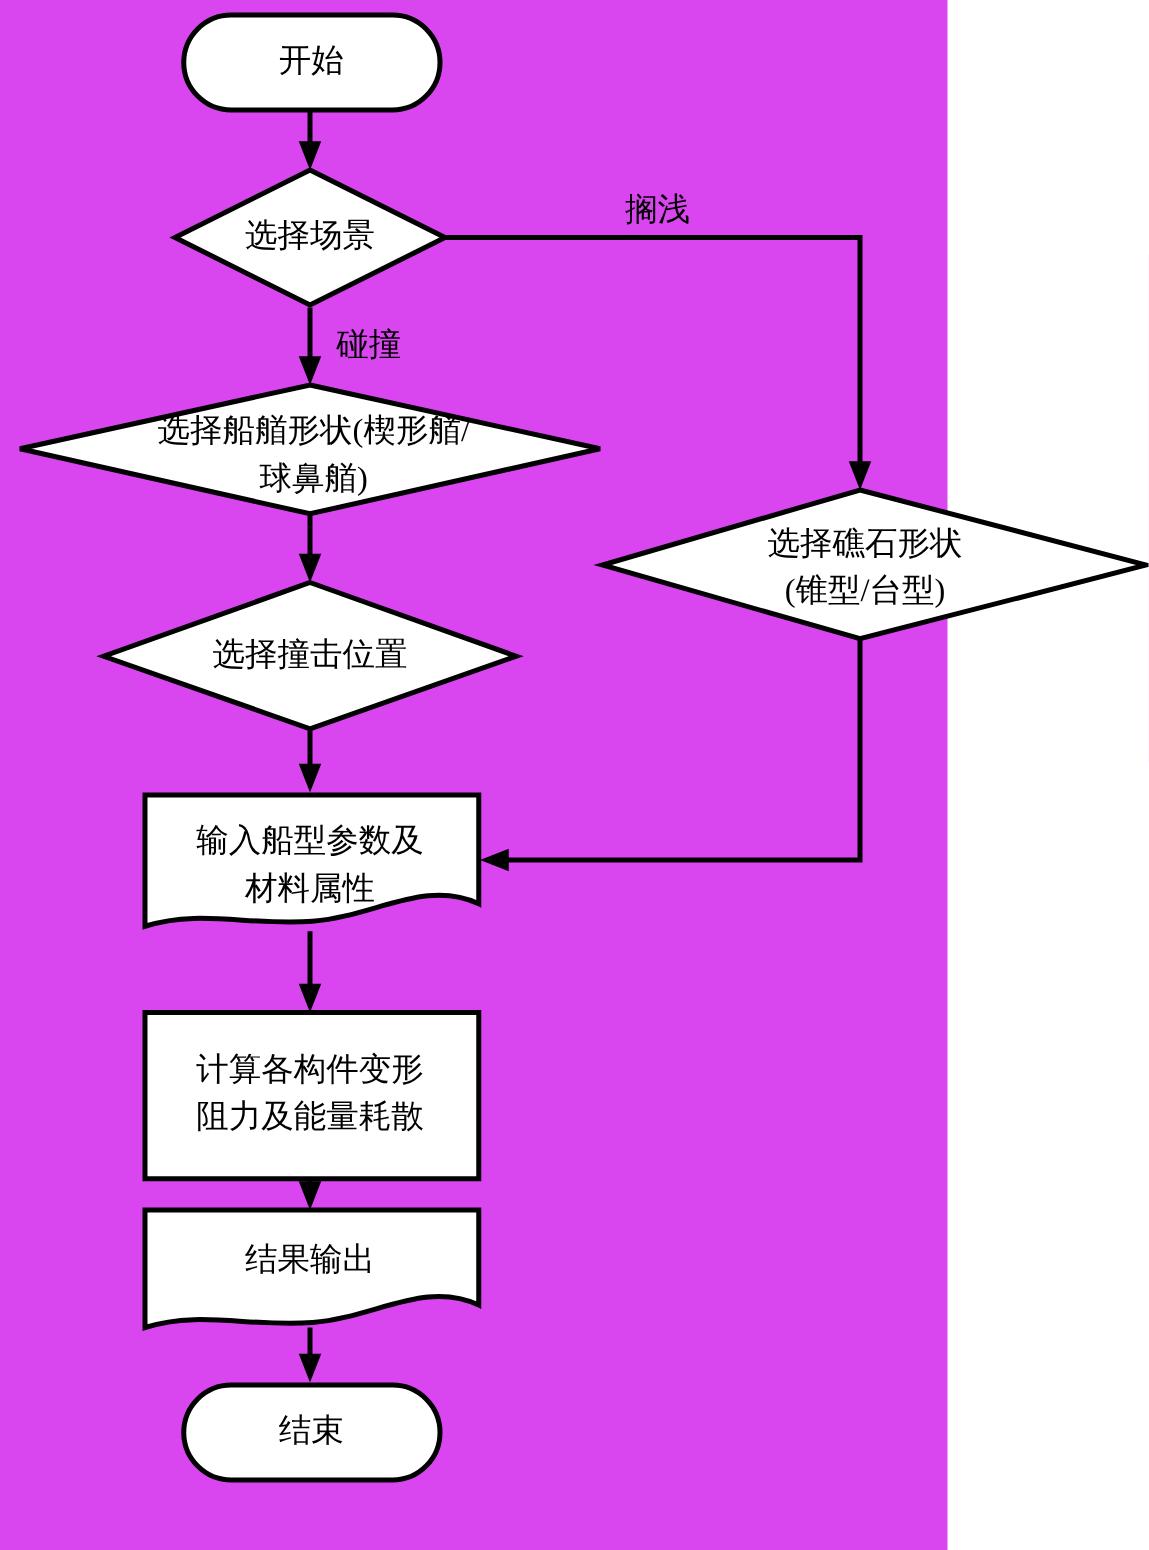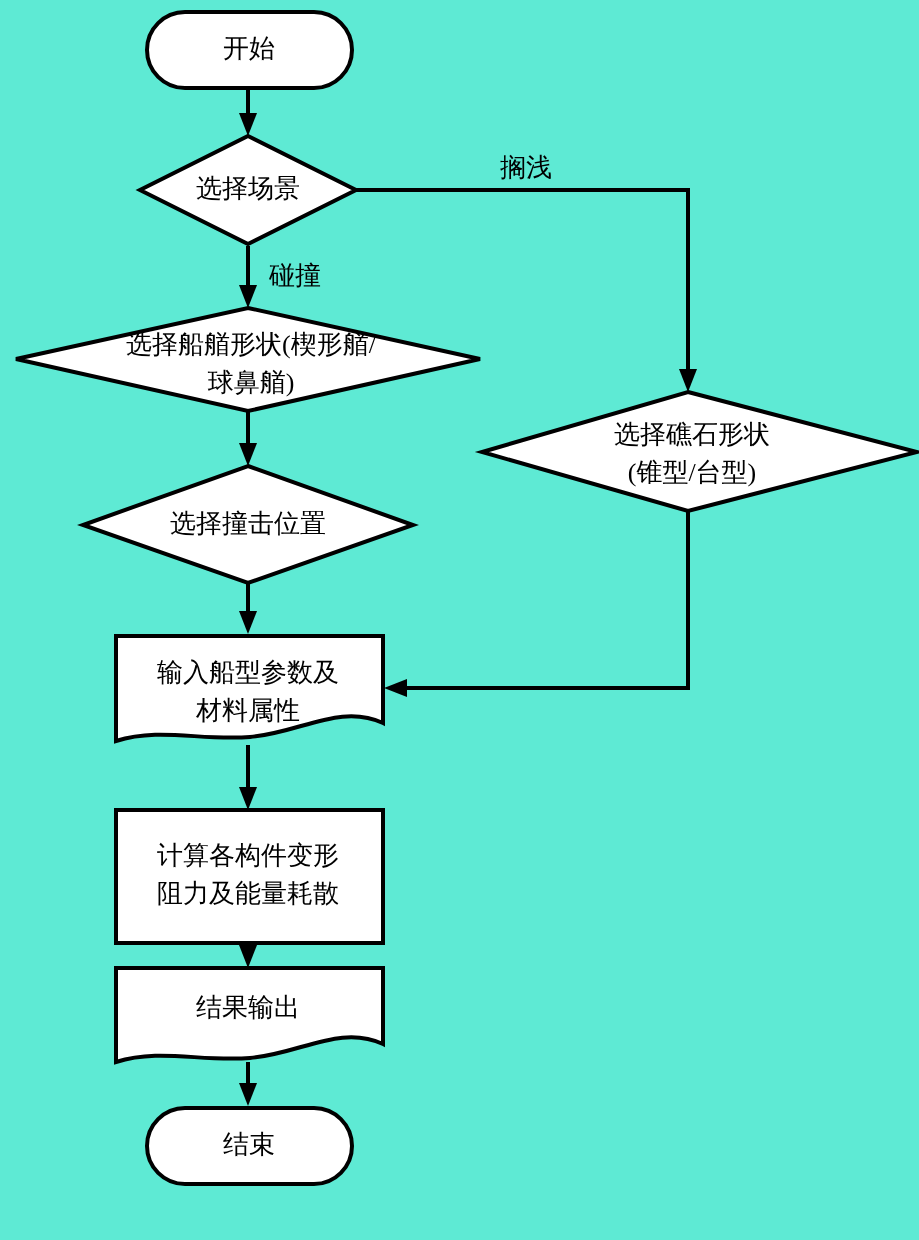--- a/index.html
+++ b/index.html
@@ -9,23 +9,23 @@
   }
   body {
     width: 919px;
     height: 1240px;
     font-family: "Liberation Serif", "DejaVu Serif", serif;
     color: #000000;
     overflow: hidden;
   }
   #flowchart-root {
     position: relative;
-    width: 919px;
+    width: 758px;
     height: 1240px;
-    background: #5eead4;
+    background: #d946ef;
   }
   svg#flow-canvas {
     position: absolute;
     top: 0;
     left: 0;
     width: 919px;
     height: 1240px;
   }
   .node-shape {
     fill: #ffffff;

